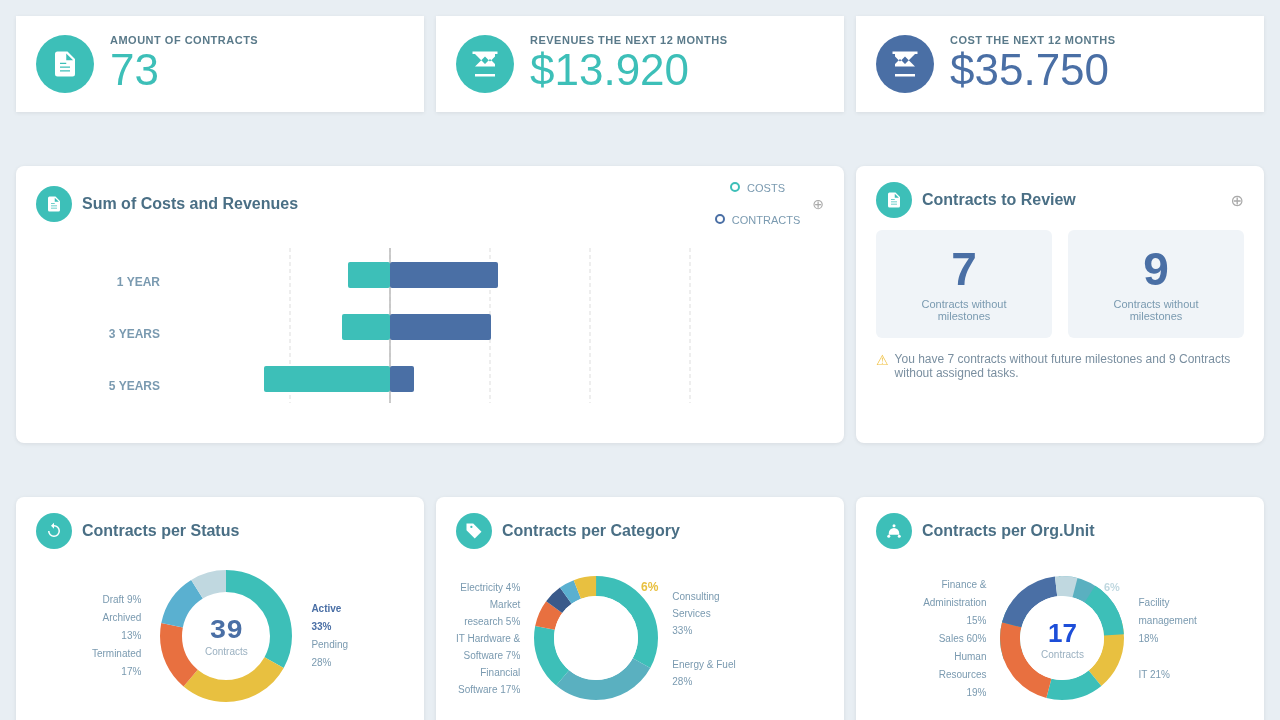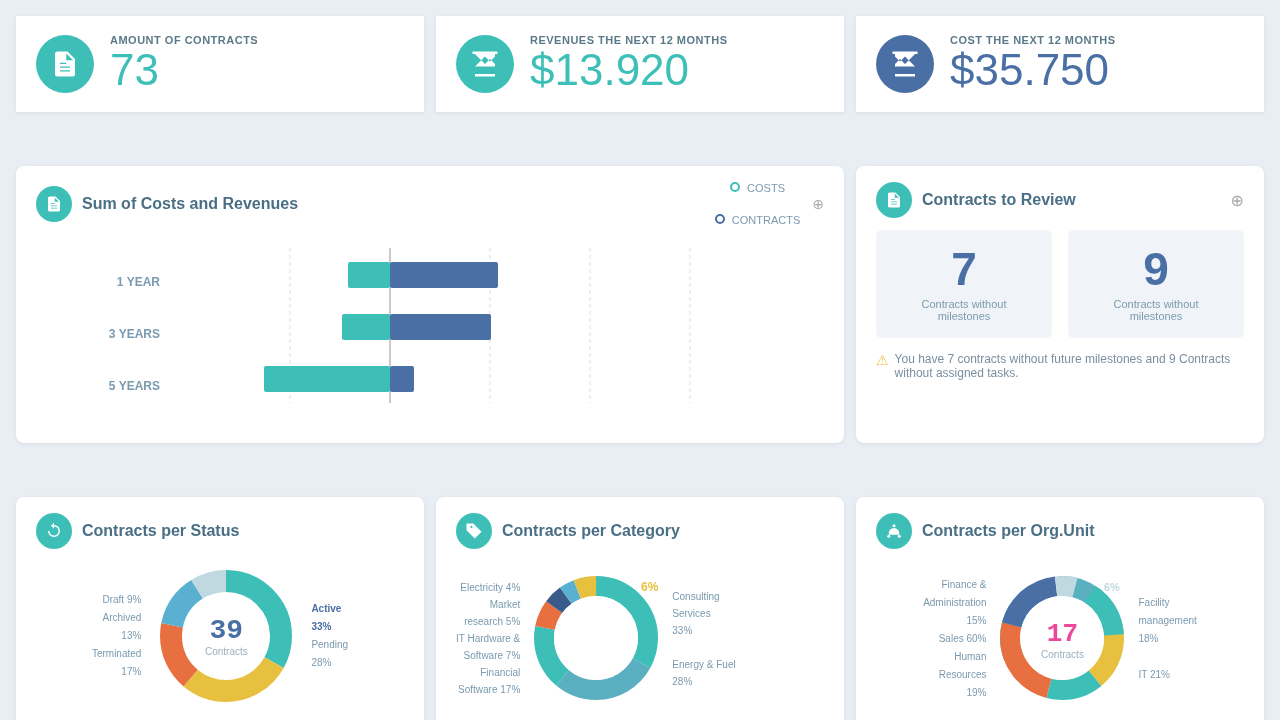--- a/index.html
+++ b/index.html
@@ -400,21 +400,21 @@
 
           <circle cx="70" cy="77" r="52" fill="none" stroke="#e87040" stroke-width="20" stroke-dasharray="81.7 244.9" stroke-dashoffset="-176.4" transform="rotate(-90 70 77)"></circle>
 
           <circle cx="70" cy="77" r="52" fill="none" stroke="#4a6fa5" stroke-width="20" stroke-dasharray="62.1 264.5" stroke-dashoffset="-258.1" transform="rotate(-90 70 77)"></circle>
 
           <circle cx="70" cy="77" r="52" fill="none" stroke="#c0d8e0" stroke-width="20" stroke-dasharray="19.6 307" stroke-dashoffset="-320.2" transform="rotate(-90 70 77)"></circle>
           <circle cx="70" cy="77" r="42" fill="white"></circle>
           <text x="112" y="30" font-size="11" fill="#c0d8e0" font-weight="600">6%</text>
         </svg>
         <div style="position:absolute;top:50%;left:50%;transform:translate(-50%,-50%);text-align:center;">
-          <div style="font-size:26px;font-weight:700;color:#ec4899;font-family:Liberation Mono, monospace;">17</div>
+          <div style="font-size:26px;font-weight:700;color:#1d4ed8;">17</div>
           <div style="font-size:10px;color:#9ab0c0;">Contracts</div>
         </div>
       </div>
 
       <div style="font-size:10px;color:#7a9ab0;line-height:1.8;">
         <div>Facility<br>management<br>18%</div>
         <br>
         <div>IT 21%</div>
       </div>
     </div>

